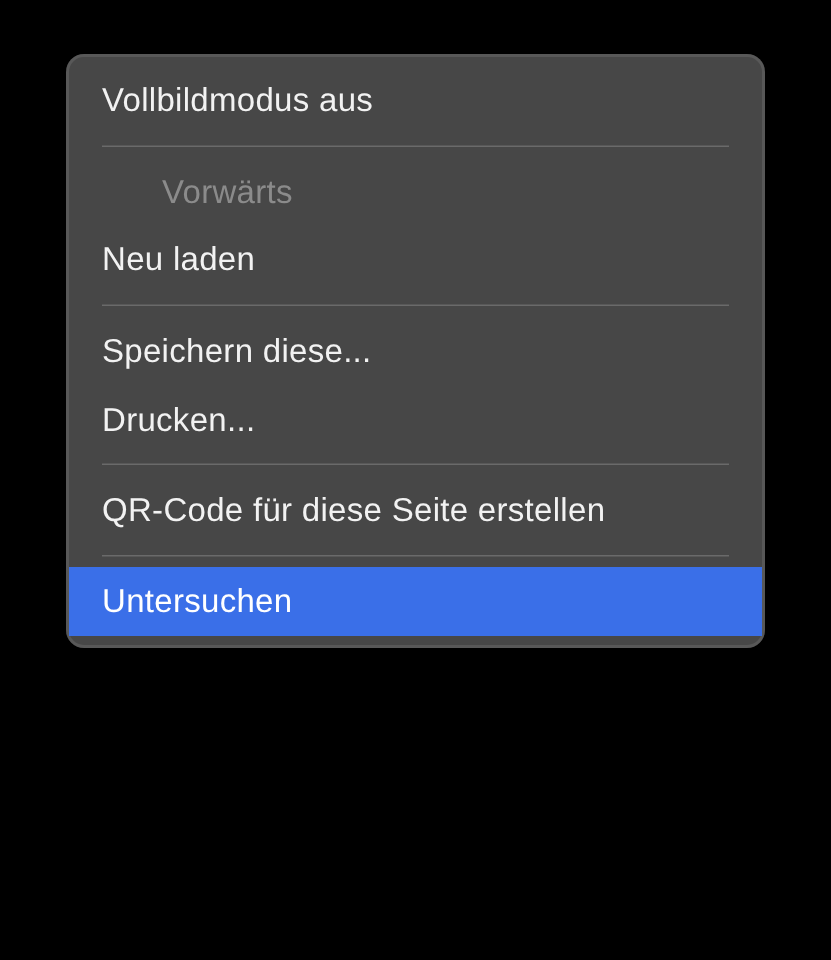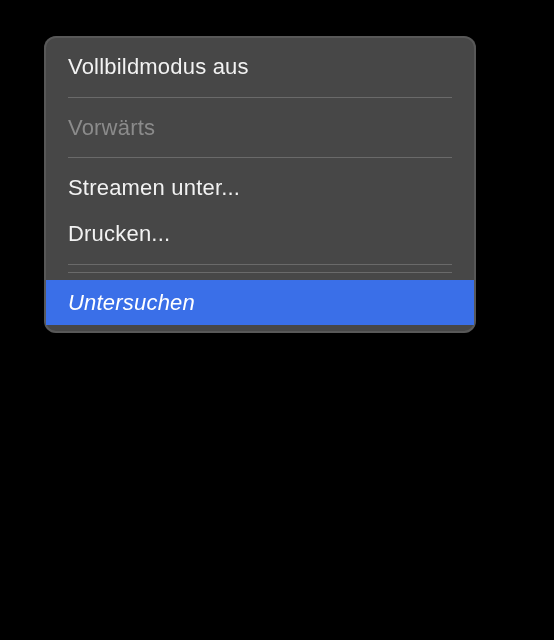--- a/index.html
+++ b/index.html
@@ -13,21 +13,21 @@
   }
   .canvas {
     position: relative;
     width: 554px;
     height: 640px;
   }
   .menu {
     position: absolute;
     top: 36px;
     left: 44px;
-    width: 432px;
+    width: 466px;
     background: #474747;
     border-radius: 12px;
     box-shadow:
       0 0 0 1px rgba(0,0,0,0.6),
       0 0 0 2px rgba(120,120,120,0.35) inset,
       0 20px 40px rgba(0,0,0,0.9),
       0 8px 20px rgba(0,0,0,0.8);
     padding: 8px 0 8px 0;
     box-sizing: border-box;
   }
@@ -35,54 +35,56 @@
     font-size: 22px;
     letter-spacing: 0.2px;
     color: #f2f2f2;
     padding: 8px 24px 8px 24px;
     line-height: 1.35;
     cursor: default;
     white-space: nowrap;
   }
   .item.disabled {
     color: #8b8b8b;
+    margin-left: 40px;
   }
   .item.highlight {
     background: #3a6fe8;
     color: #ffffff;
     margin: 0 2px;
     border-radius: 0;
     padding-left: 22px;
     padding-right: 22px;
-    font-style: italic;
   }
   .sep {
     height: 1px;
     background: #6a6a6a;
     margin: 7px 24px;
   }
 </style>
 </head>
 <body>
 
 <div class="canvas">
   <div class="menu">
 
     <div class="item">Vollbildmodus aus</div>
 
     <div class="sep"></div>
 
     <div class="item disabled">Vorwärts</div>
+    <div class="item">Neu laden</div>
 
     <div class="sep"></div>
 
-    <div class="item">Streamen unter...</div>
+    <div class="item">Speichern diese...</div>
     <div class="item">Drucken...</div>
 
     <div class="sep"></div>
 
+    <div class="item">QR-Code für diese Seite erstellen</div>
 
     <div class="sep"></div>
 
     <div class="item highlight">Untersuchen</div>
 
   </div>
 </div>
 
 </body></html>

